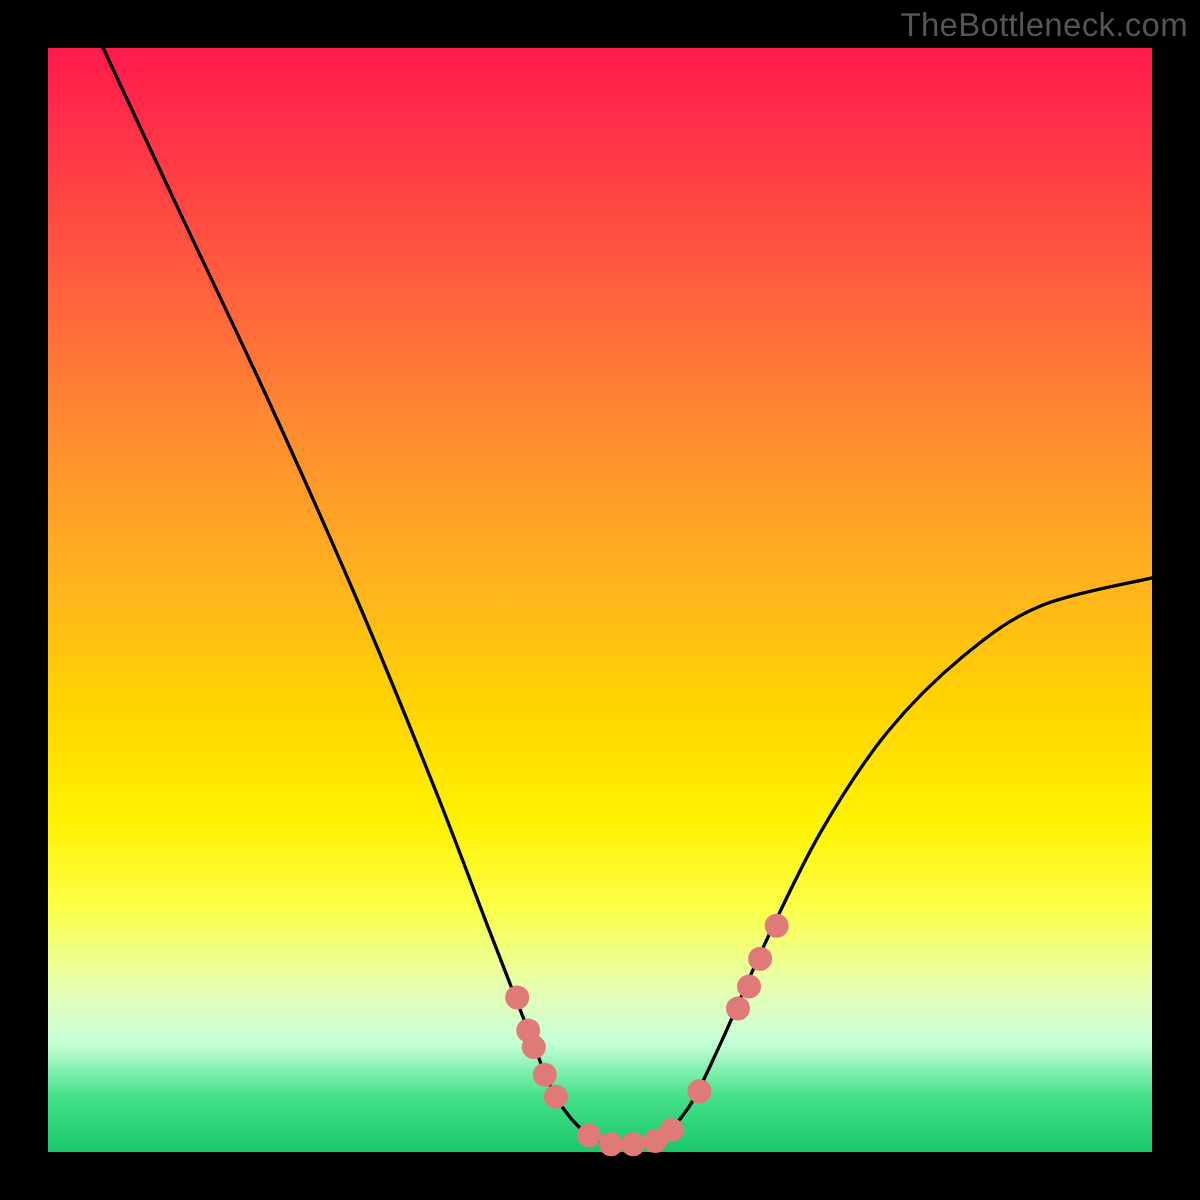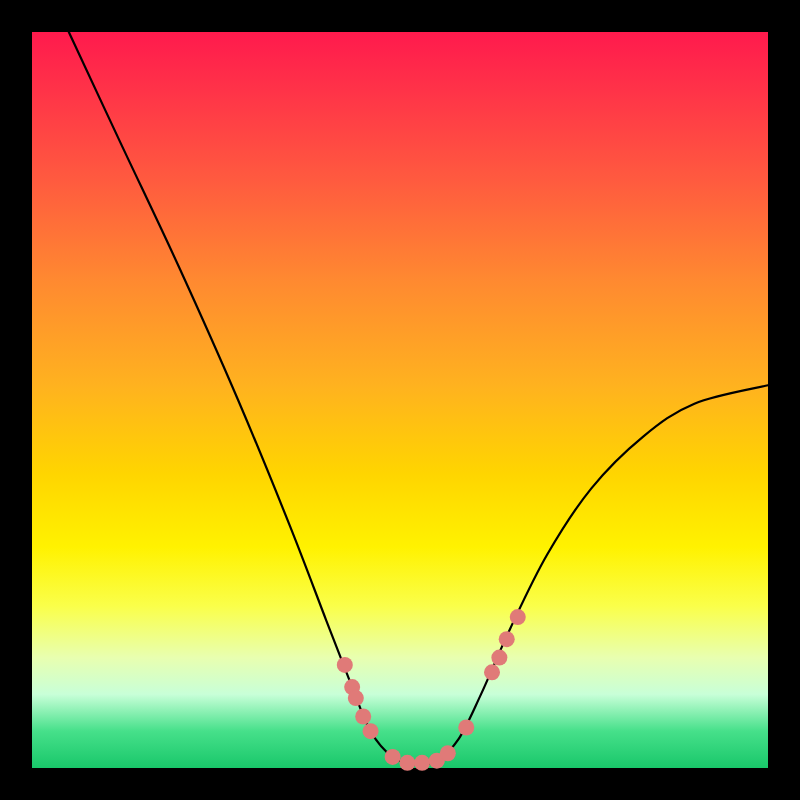--- a/index.html
+++ b/index.html
@@ -56,20 +56,21 @@
     inset: 0;
     width: 736px;
     height: 736px;
     overflow: visible;
   }
 </style>
 </head>
 <body>
 
 <div class="frame">
+  <div class="watermark">TheBottleneck.com</div>
   <div class="plot-area">
     <svg class="curve-layer" viewBox="0 0 736 736">
       <path id="curve-path" fill="none" stroke="#000000" stroke-width="2.2" stroke-linecap="round" d="M 36.80 0.00 C 45.39 18.40, 69.92 71.15, 88.32 110.40 C 106.72 149.65, 127.57 192.59, 147.20 235.52 C 166.83 278.45, 187.68 325.07, 206.08 368.00 C 224.48 410.93, 242.88 456.32, 257.60 493.12 C 272.32 529.92, 283.97 561.81, 294.40 588.80 C 304.83 615.79, 312.80 636.64, 320.16 655.04 C 327.52 673.44, 331.81 687.55, 338.56 699.20 C 345.31 710.85, 353.28 719.44, 360.64 724.96 C 368.00 730.48, 375.36 731.71, 382.72 732.32 C 390.08 732.93, 397.44 732.93, 404.80 728.64 C 412.16 724.35, 419.52 717.60, 426.88 706.56 C 434.24 695.52, 440.37 680.80, 448.96 662.40 C 457.55 644.00, 467.36 619.47, 478.40 596.16 C 489.44 572.85, 501.71 545.87, 515.20 522.56 C 528.69 499.25, 543.41 475.95, 559.36 456.32 C 575.31 436.69, 593.71 418.91, 610.88 404.80 C 628.05 390.69, 641.55 380.27, 662.40 371.68 C 683.25 363.09, 723.73 356.35, 736.00 353.28"></path>
       <g id="dots-group">
           <circle cx="312.80" cy="632.96" r="8" fill="#e07a78"></circle>
           <circle cx="320.16" cy="655.04" r="8" fill="#e07a78"></circle>
           <circle cx="323.84" cy="666.08" r="8" fill="#e07a78"></circle>
           <circle cx="331.20" cy="684.48" r="8" fill="#e07a78"></circle>
           <circle cx="338.56" cy="699.20" r="8" fill="#e07a78"></circle>
           <circle cx="360.64" cy="724.96" r="8" fill="#e07a78"></circle>

